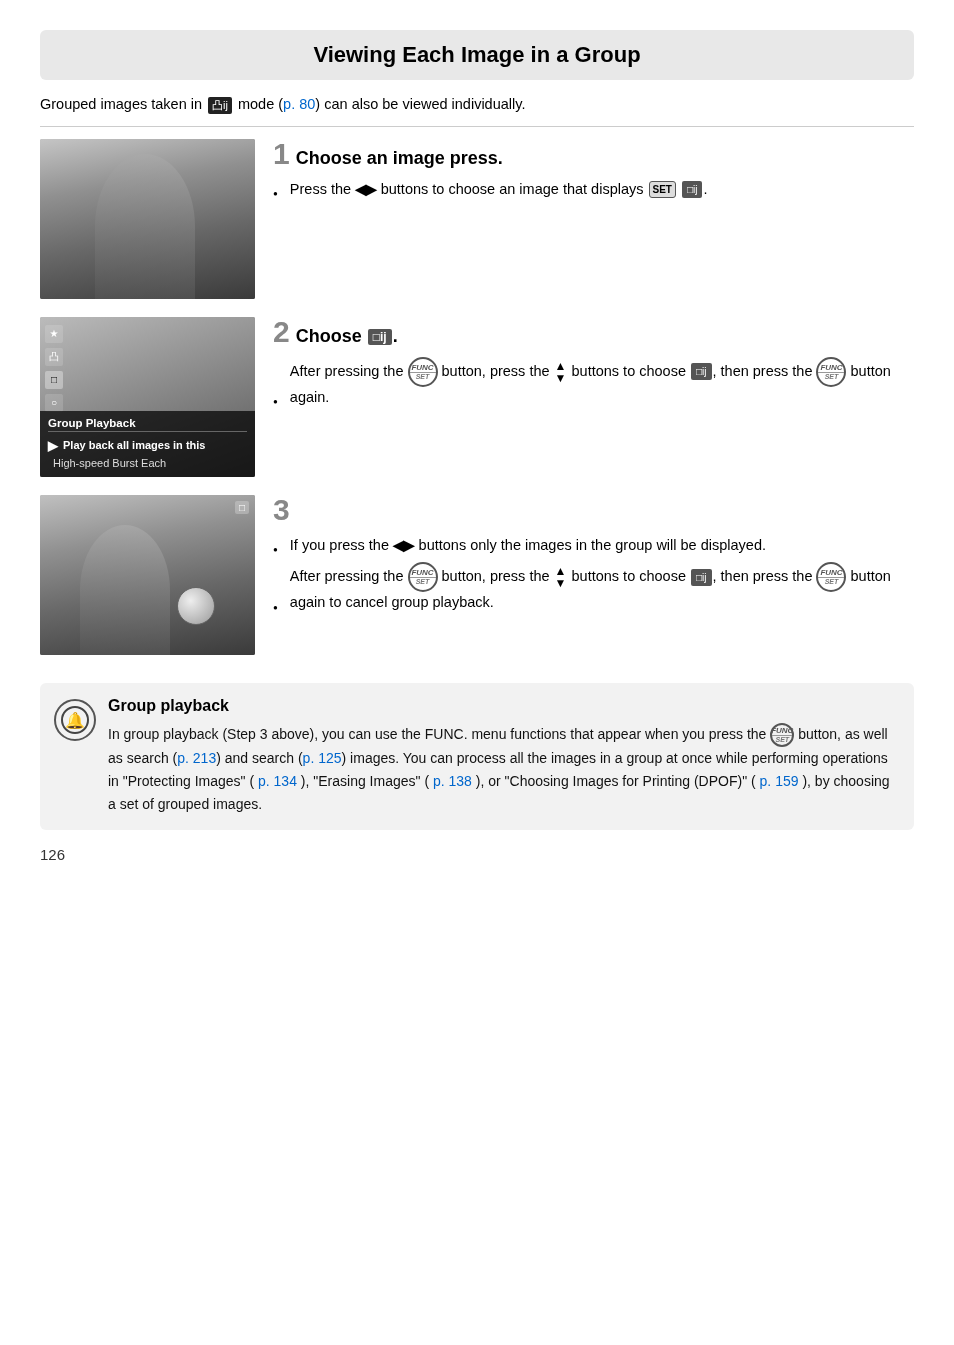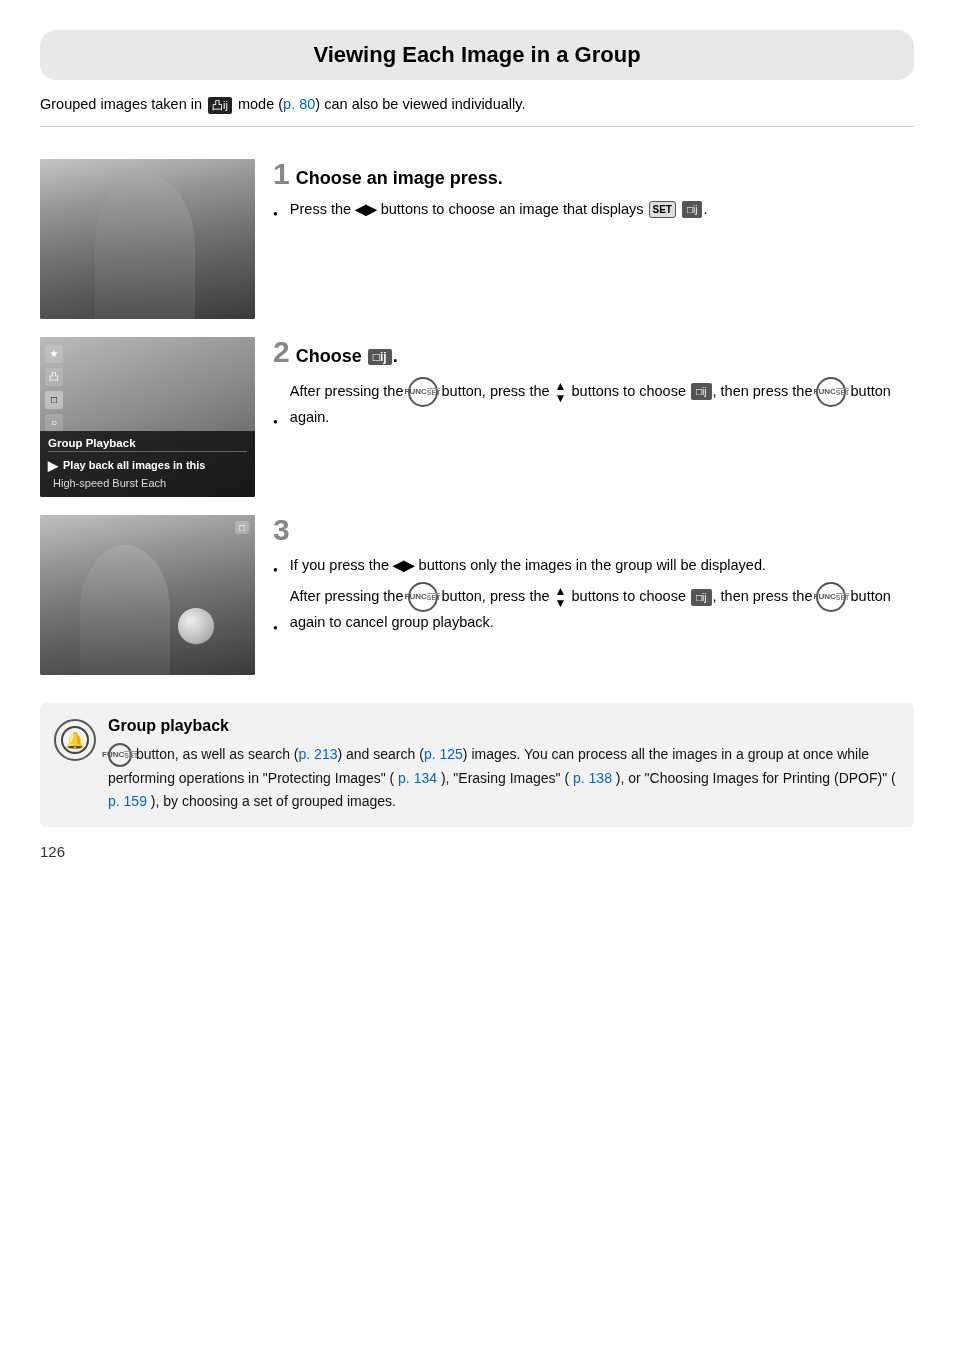--- a/index.html
+++ b/index.html
@@ -8,31 +8,31 @@
       font-size: 15px;
       background: #fff;
       color: #000;
       width: 954px;
       min-height: 1345px;
       padding: 30px 40px 40px 40px;
     }
 
     .page-title {
       background: #e8e8e8;
-      border-radius: 16px;
+      border-radius: 6px;
       padding: 12px 4px;
       font-size: 22px;
       font-weight: bold;
       margin-bottom: 16px;
       text-align: center;
     }
 
     .intro-line {
       font-size: 14.5px;
-      margin-bottom: 32px;
+      margin-bottom: 12px;
       border-bottom: 1px solid #ccc;
       padding-bottom: 12px;
     }
 
     .intro-line .mode-icon {
       display: inline-block;
       background: #222;
       color: #fff;
       font-size: 11px;
       padding: 1px 4px;
@@ -236,20 +236,22 @@
       width: 30px;
       height: 30px;
       border-radius: 50%;
       border: 2px solid #555;
       font-size: 9px;
       font-weight: bold;
       vertical-align: middle;
       line-height: 1;
       text-align: center;
       color: #000;
+      flex-direction: column;
+      font-style: italic;
     }
     .func-btn .top-text {
       font-size: 8px;
       font-weight: bold;
       color: #555;
     }
     .func-btn .bottom-text {
       font-size: 7px;
       color: #777;
       border-top: 1px solid #999;
@@ -513,20 +515,21 @@
   <div class="callout-icon">
 
     <svg width="28" height="28" viewBox="0 0 28 28" fill="none" xmlns="http://www.w3.org/2000/svg">
       <circle cx="14" cy="14" r="13" stroke="#444" stroke-width="2"></circle>
       <text x="14" y="20" text-anchor="middle" font-size="16" fill="#444">🔔</text>
     </svg>
   </div>
   <div>
     <div class="callout-title">Group playback</div>
     <div class="callout-body">
+      <span>In group playback (Step 3 above), you can use the FUNC. menu functions that appear when you press the</span>
       <span class="func-btn" style="width:24px;height:24px;font-size:7px;">
         <span class="top-text">FUNC</span>
         <span class="bottom-text">SET</span>
       </span>
       <span>button, as well as search</span>
       (<a class="link">p. 213</a>)
       <span>and search</span>
       (<a class="link">p. 125</a>)
       <span>images. You can process all the images in a group at once while performing operations in "Protecting Images" (</span>
       <a class="link">p. 134</a>

